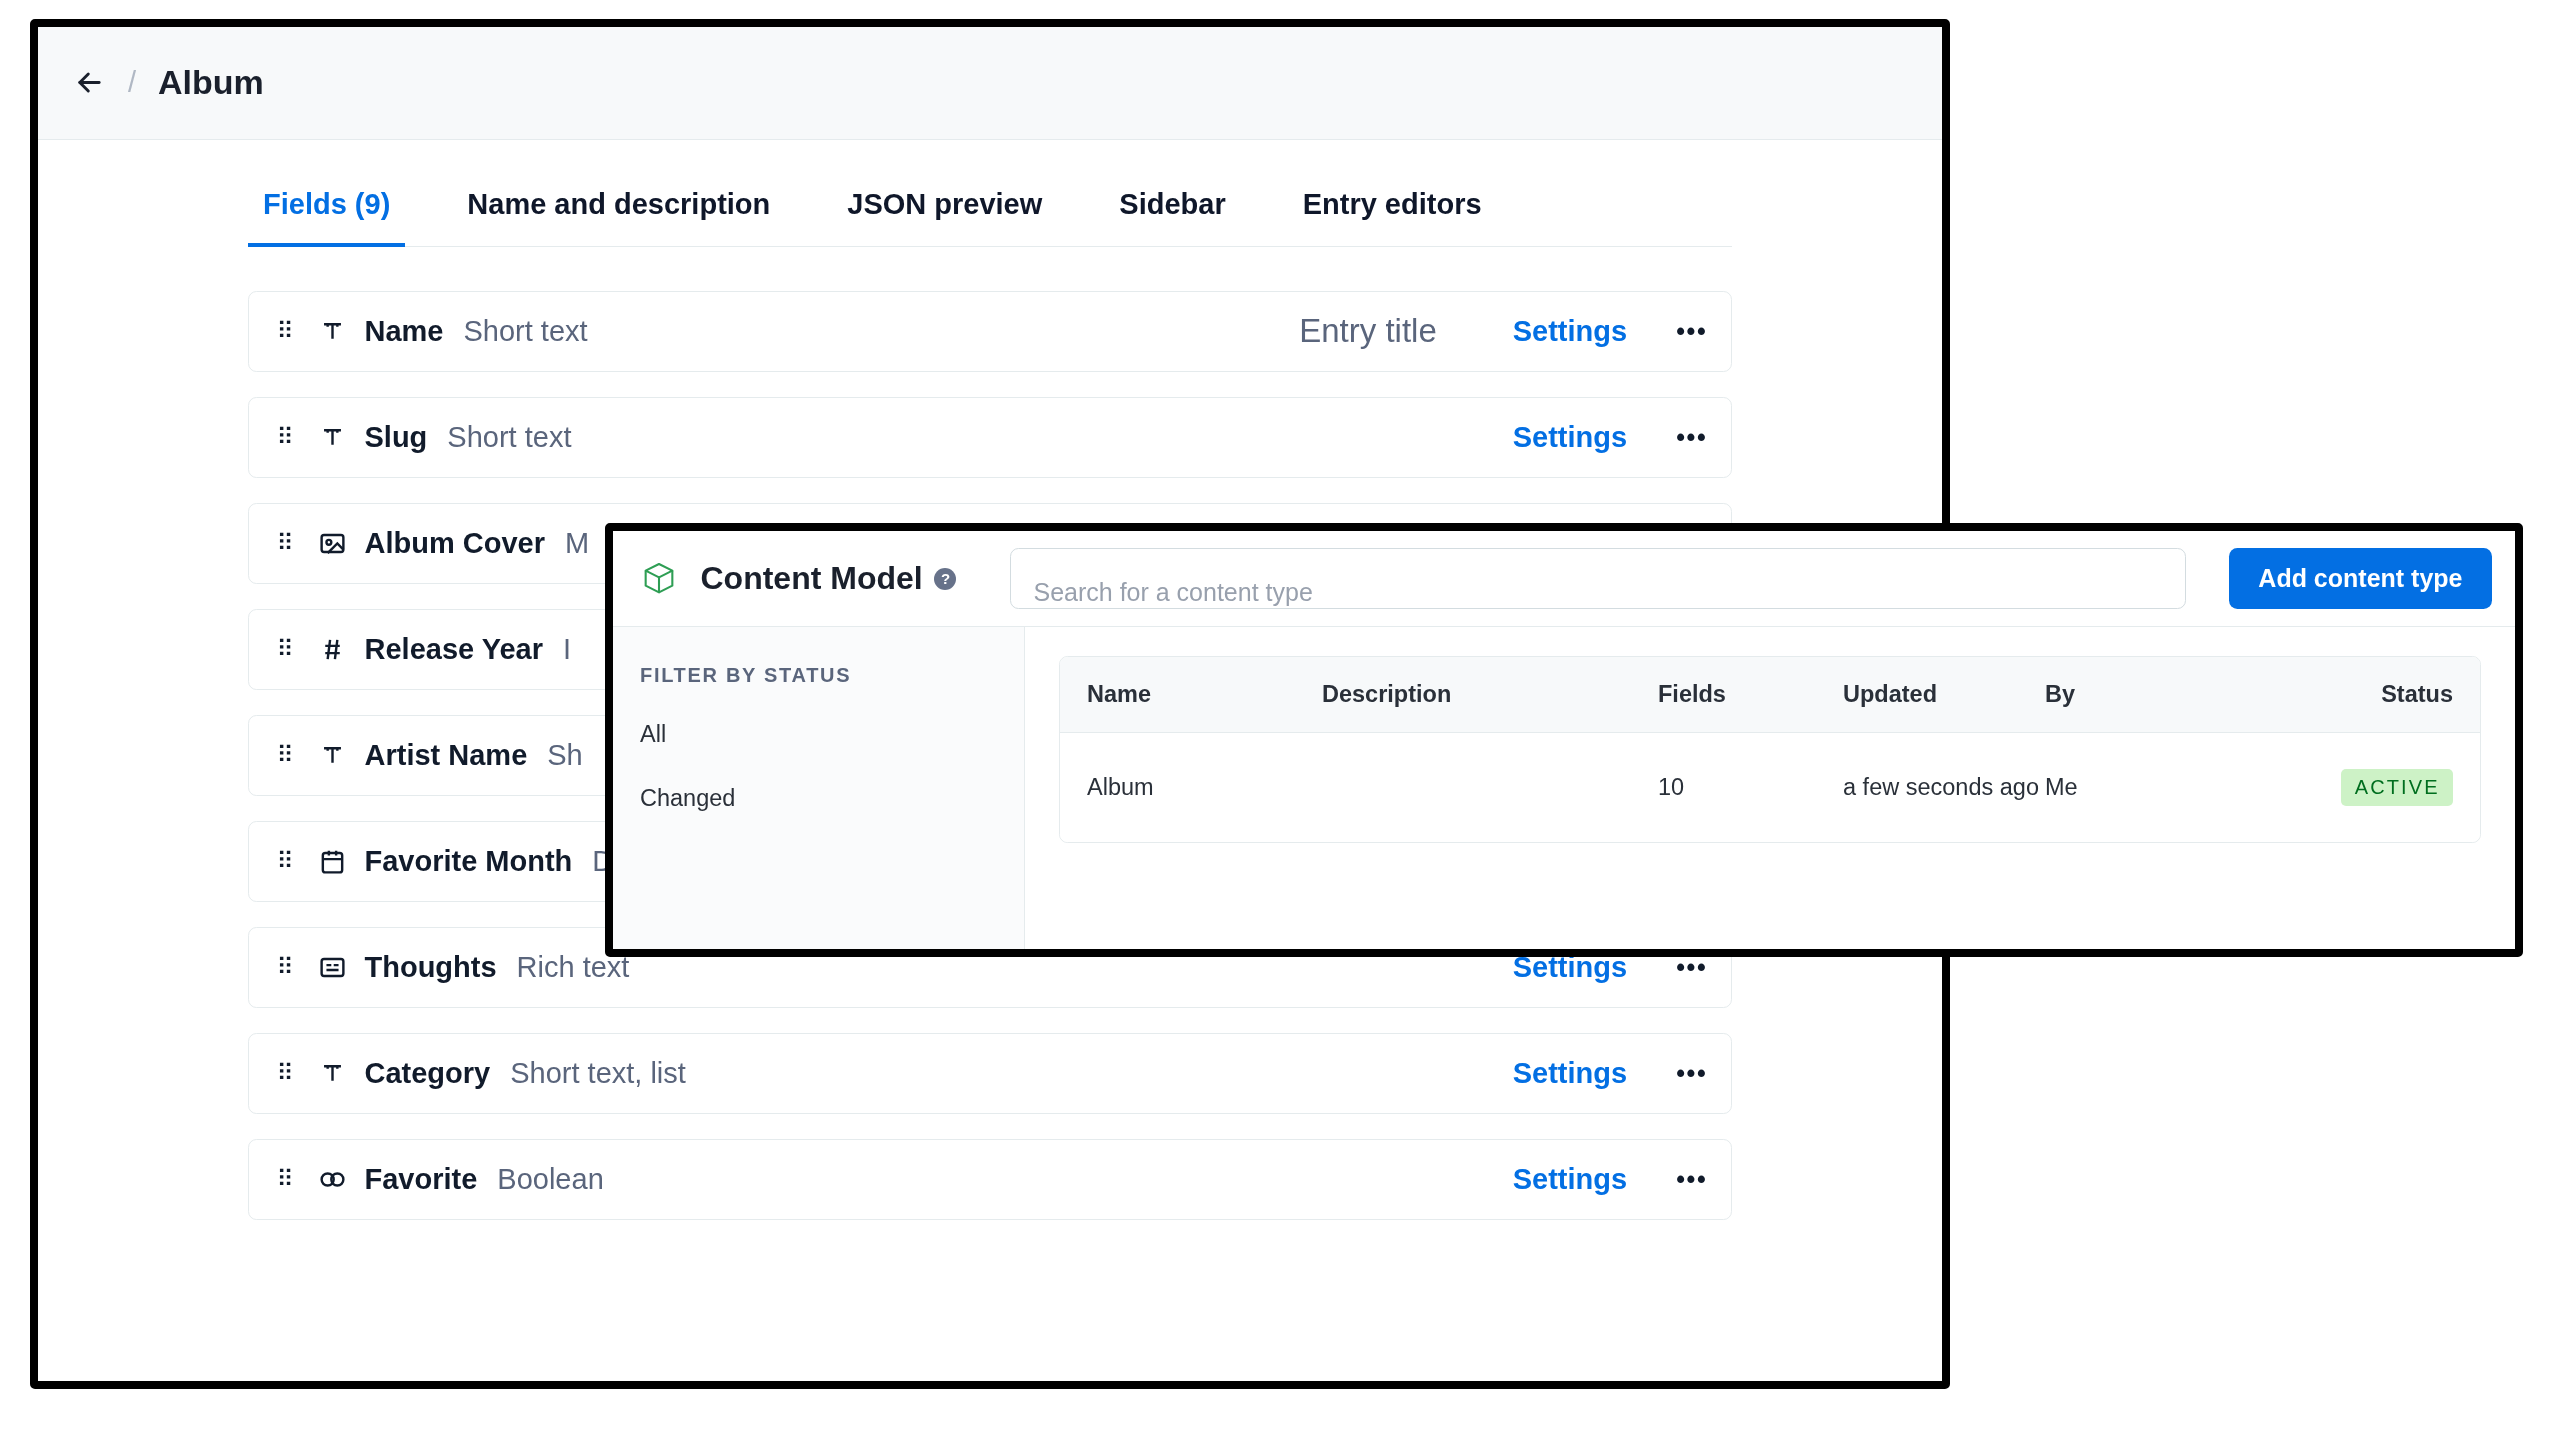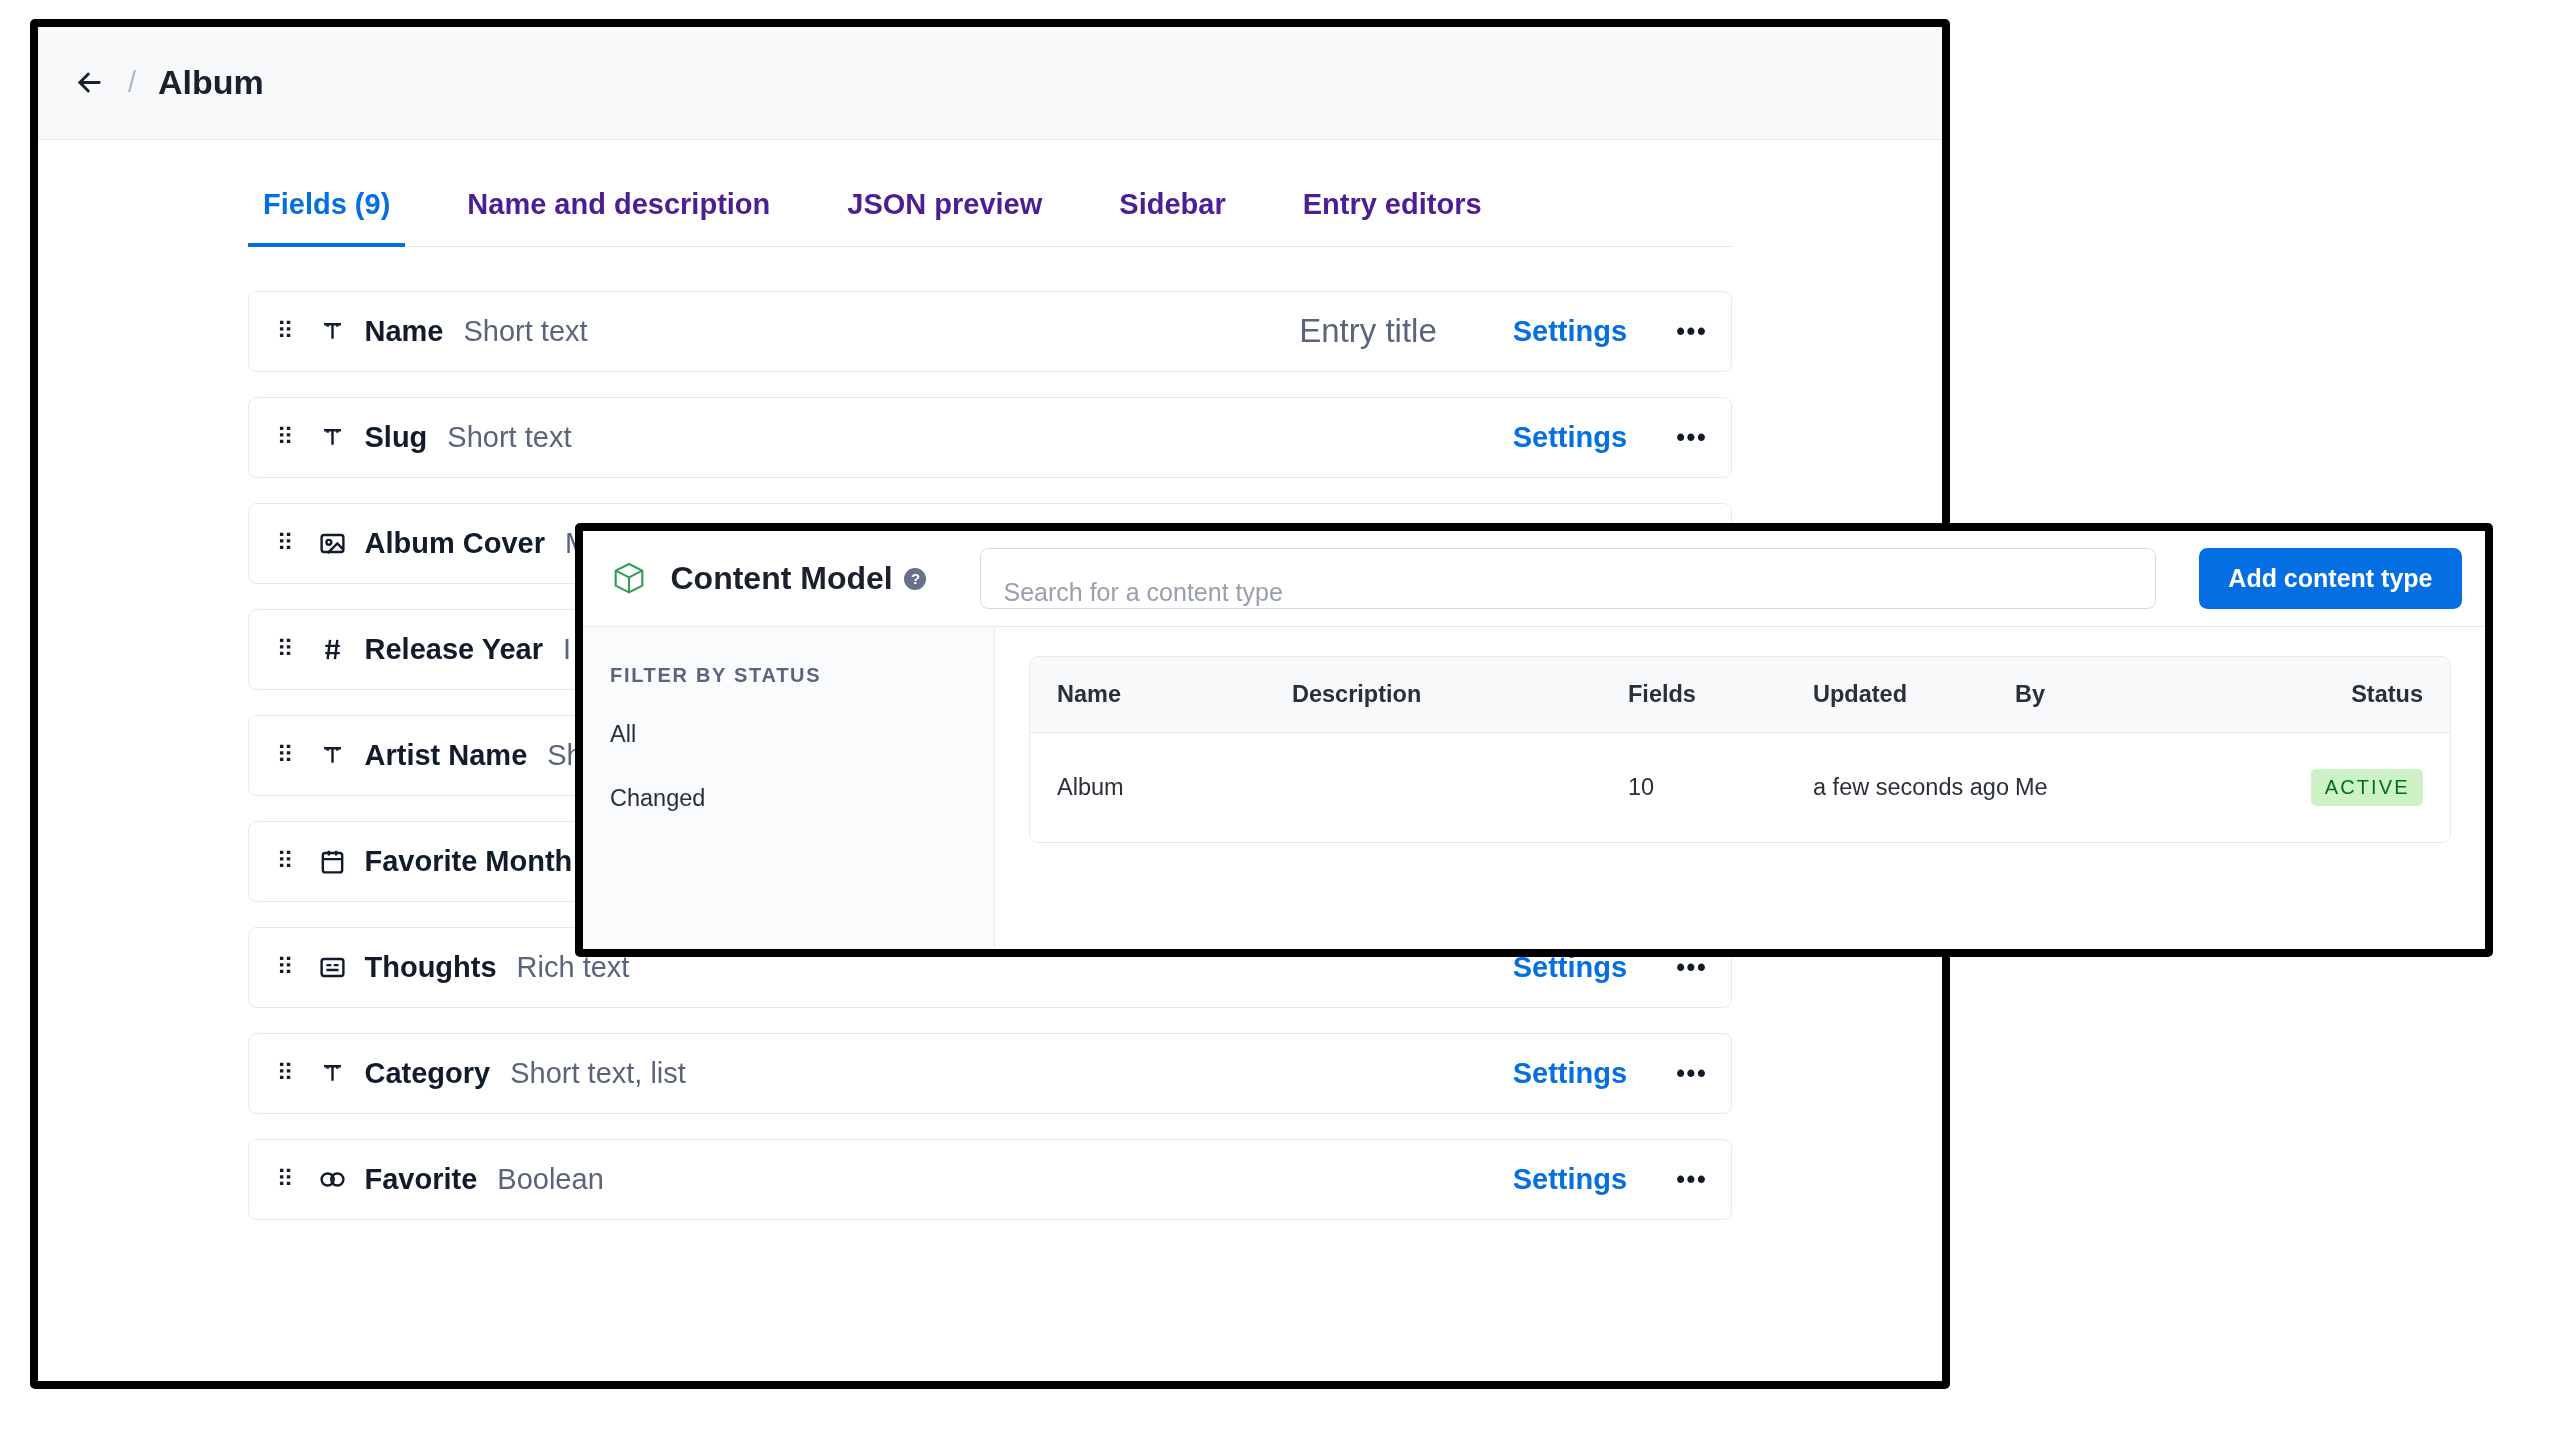--- a/index.html
+++ b/index.html
@@ -58,21 +58,21 @@
 
   .tabs {
     display: flex;
     gap: 47px;
     border-bottom: 1.7px solid #e5ebed;
     padding-top: 37px;
   }
   .tab {
     font-size: 29px;
     font-weight: 600;
-    color: #4c1d95;
+    color: #0f172a;
     padding: 11.8px 15px 22px 15px;
     cursor: pointer;
     border-bottom: 4.2px solid transparent;
     margin-bottom: -1.7px;
   }
   .tab.active {
     color: #036fe3;
     border-bottom-color: #036fe3;
   }
 
@@ -103,21 +103,21 @@
   .field-name { font-size: 29px; font-weight: 700; margin-right: 20px; }
   .field-type { font-size: 29px; color: #5a657c; }
   .field-spacer { flex: 1; }
   .field-badge { font-size: 33px; color: #5a657c; margin-right: 76px; }
   .settings-link { font-size: 29px; font-weight: 700; color: #036fe3; margin-right: 49px; cursor:pointer; }
   .more-btn { font-size: 25px; font-weight: 900; letter-spacing: 1.7px; color:#111b2b; cursor:pointer; }
 
   
   .win-overlay {
     position: absolute;
-    left: 575px;
+    left: 605px;
     top: 523px;
     width: 1918px;
     height: 434px;
     border: 8.4px solid #000;
     border-radius: 5px;
     background: #fff;
     overflow: hidden;
   }
   .overlay-header {
     height: 96px;

